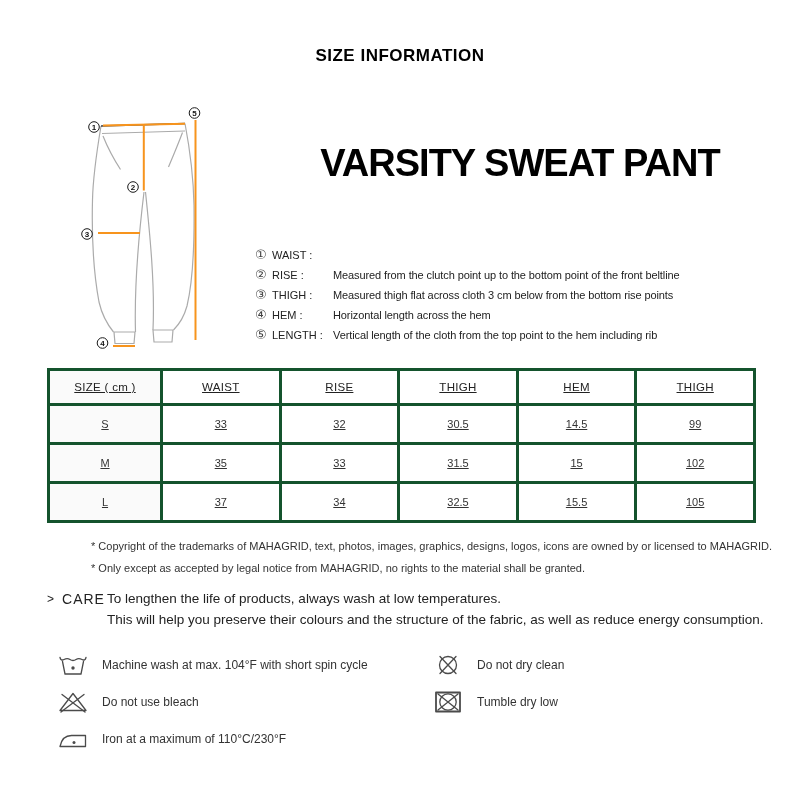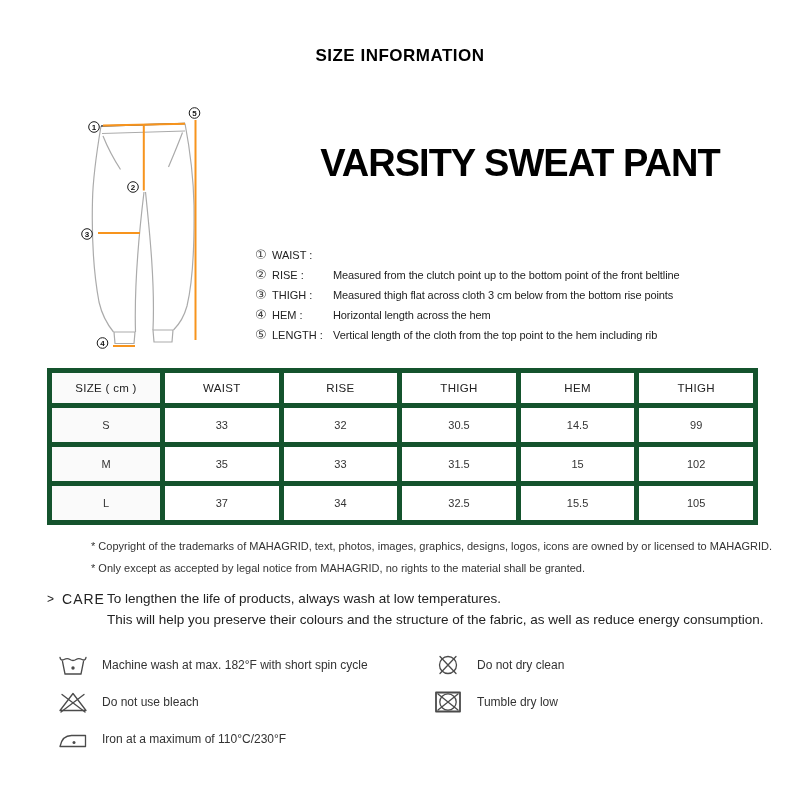--- a/index.html
+++ b/index.html
@@ -21,22 +21,22 @@
 
   .measurements { position:absolute; left:255px; top:245px; width:510px; }
   .m-row { display:flex; align-items:baseline; height:20px; line-height:20px; white-space:nowrap; }
   .m-num { width:17px; font-size:13px; color:#444; }
   .m-label { width:61px; font-size:11px; color:#222; }
   .m-desc { font-size:11px; color:#222; letter-spacing:-.1px; }
 
   .size-table { position:absolute; left:47px; top:368px; width:706px;
     border-collapse:collapse; table-layout:fixed; }
   .size-table th, .size-table td {
-    border:5px solid #14532d; text-align:center; vertical-align:middle;
-    font-weight:400; color:#333; background:#fff;
+    border:3px solid #14532d; text-align:center; vertical-align:middle;
+    font-weight:400; color:#333; background:#fff;text-decoration:underline;
   }
   .size-table { border:1px solid #9e9e9e; }
   .size-table thead th { height:35px; font-size:11.5px; letter-spacing:.3px; color:#222; }
   .size-table tbody td { height:39px; font-size:11px; }
   .size-table .col-size { background:#fafafa; }
 
   .notes { position:absolute; left:47px; top:535px; }
   .note-line { font-size:11px; line-height:22px; color:#333; white-space:nowrap;margin-left:44px; }
 
   .care-header { position:absolute; left:47px; top:591px; display:flex; align-items:center; }
@@ -204,21 +204,21 @@
 
   <div class="care-col left">
     <div class="care-row">
       <span class="care-icon">
         <svg width="30" height="24" viewBox="0 0 30 24">
           <path class="ci" d="M2,4.5 C2.5,7 4,7.5 6,6.5 C8.5,5.2 10,5.2 12,6.5 C14,7.8 16,7.8 18,6.5 C20,5.2 21.5,5.2 24,6.5 C26,7.5 27.5,7 28,4.5"></path>
           <path class="ci" d="M4.5,8.5 L7,21 L23,21 L25.5,8.5"></path>
           <circle class="ci-fill" cx="15" cy="15" r="1.7"></circle>
         </svg>
       </span>
-      <span class="care-item-text">Machine wash at max. 182°F with short spin cycle</span>
+      <span class="care-item-text">Machine wash at max. 104°F with short spin cycle</span>
     </div>
     <div class="care-row">
       <span class="care-icon">
         <svg width="30" height="24" viewBox="0 0 30 24">
           <path class="ci" d="M15,3.5 L28,20.5 L2,20.5 Z"></path>
           <path class="ci" d="M4,4.5 L27,22 M26,4.5 L3,22"></path>
         </svg>
       </span>
       <span class="care-item-text">Do not use bleach</span>
     </div>

